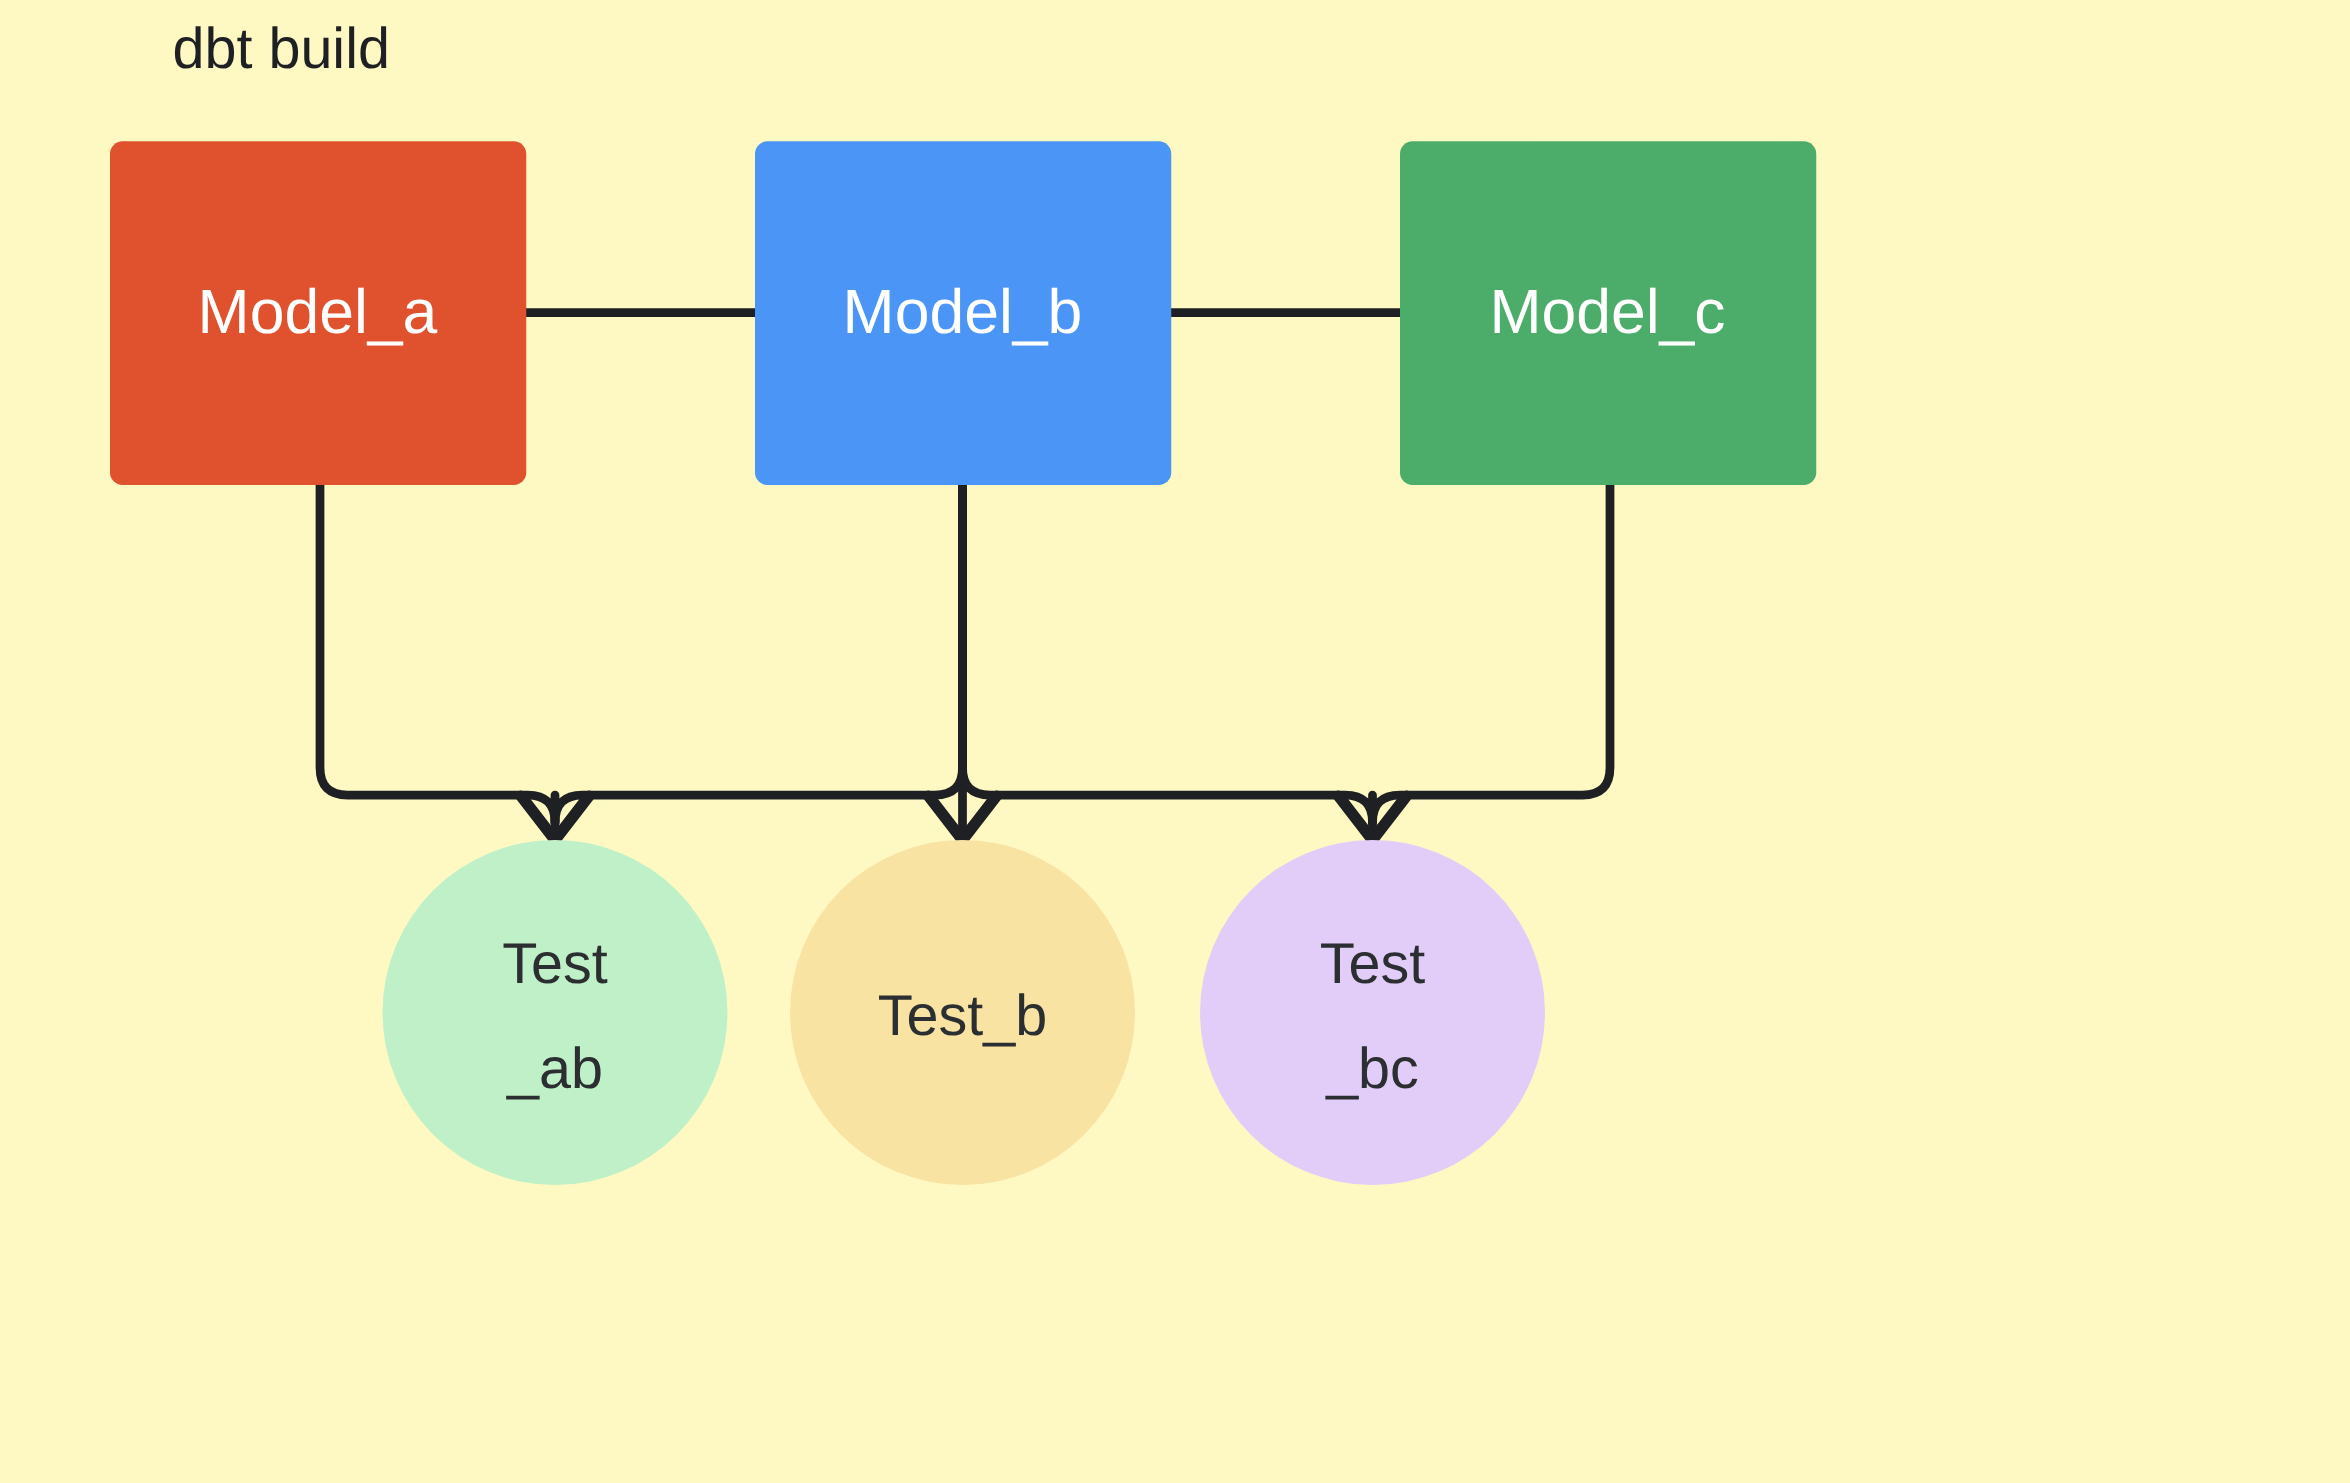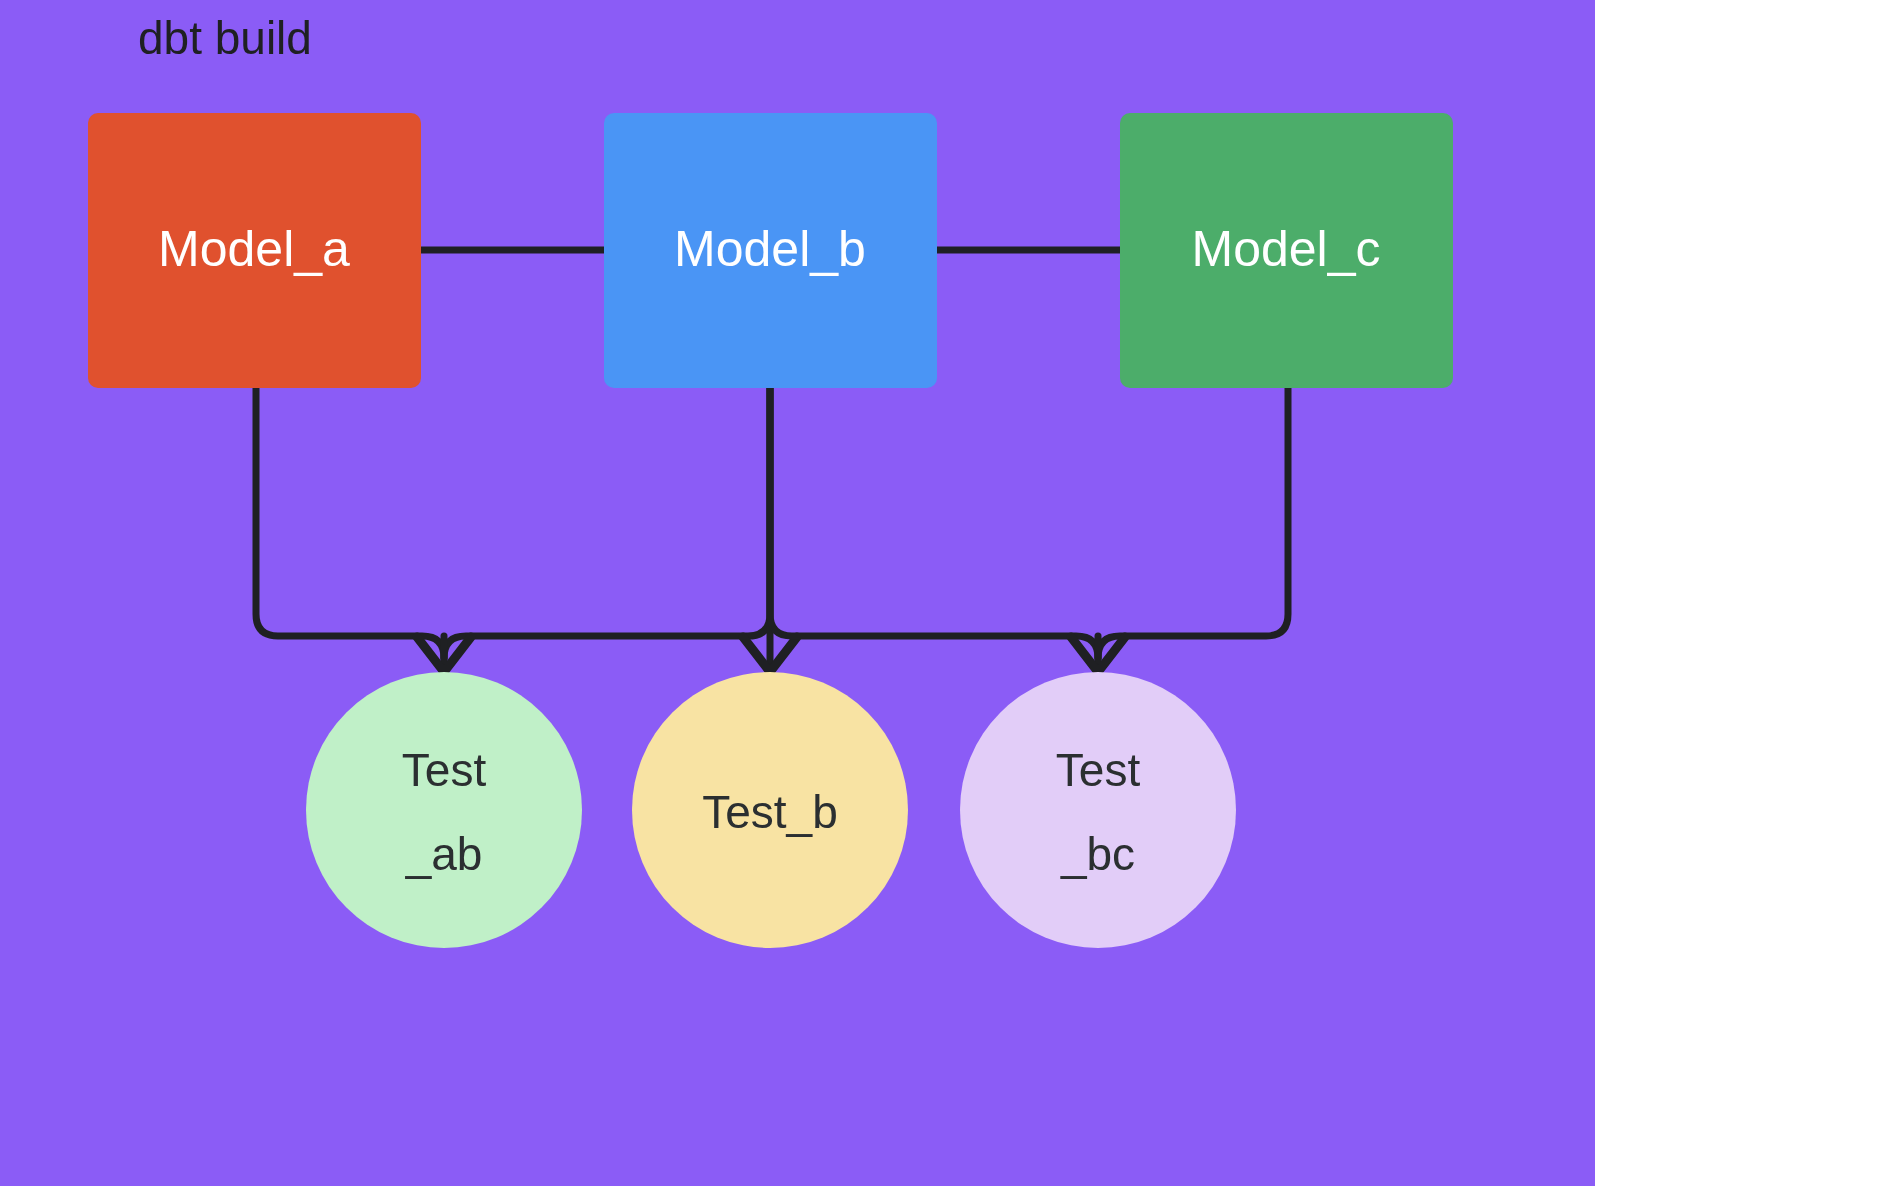--- a/index.html
+++ b/index.html
@@ -8,23 +8,23 @@
     background: #ffffff;
   }
   body {
     width: 1880px;
     height: 1186px;
     font-family: "Liberation Sans", sans-serif;
     overflow: hidden;
   }
   #canvas {
     position: relative;
-    width: 1595px;
+    width: 1880px;
     height: 1186px;
-    background: #8b5cf6;
+    background: #fef9c3;
   }
   #diagram-svg {
     position: absolute;
     left: 0;
     top: 0;
     width: 1880px;
     height: 1186px;
     display: block;
   }
   .diagram-title {

